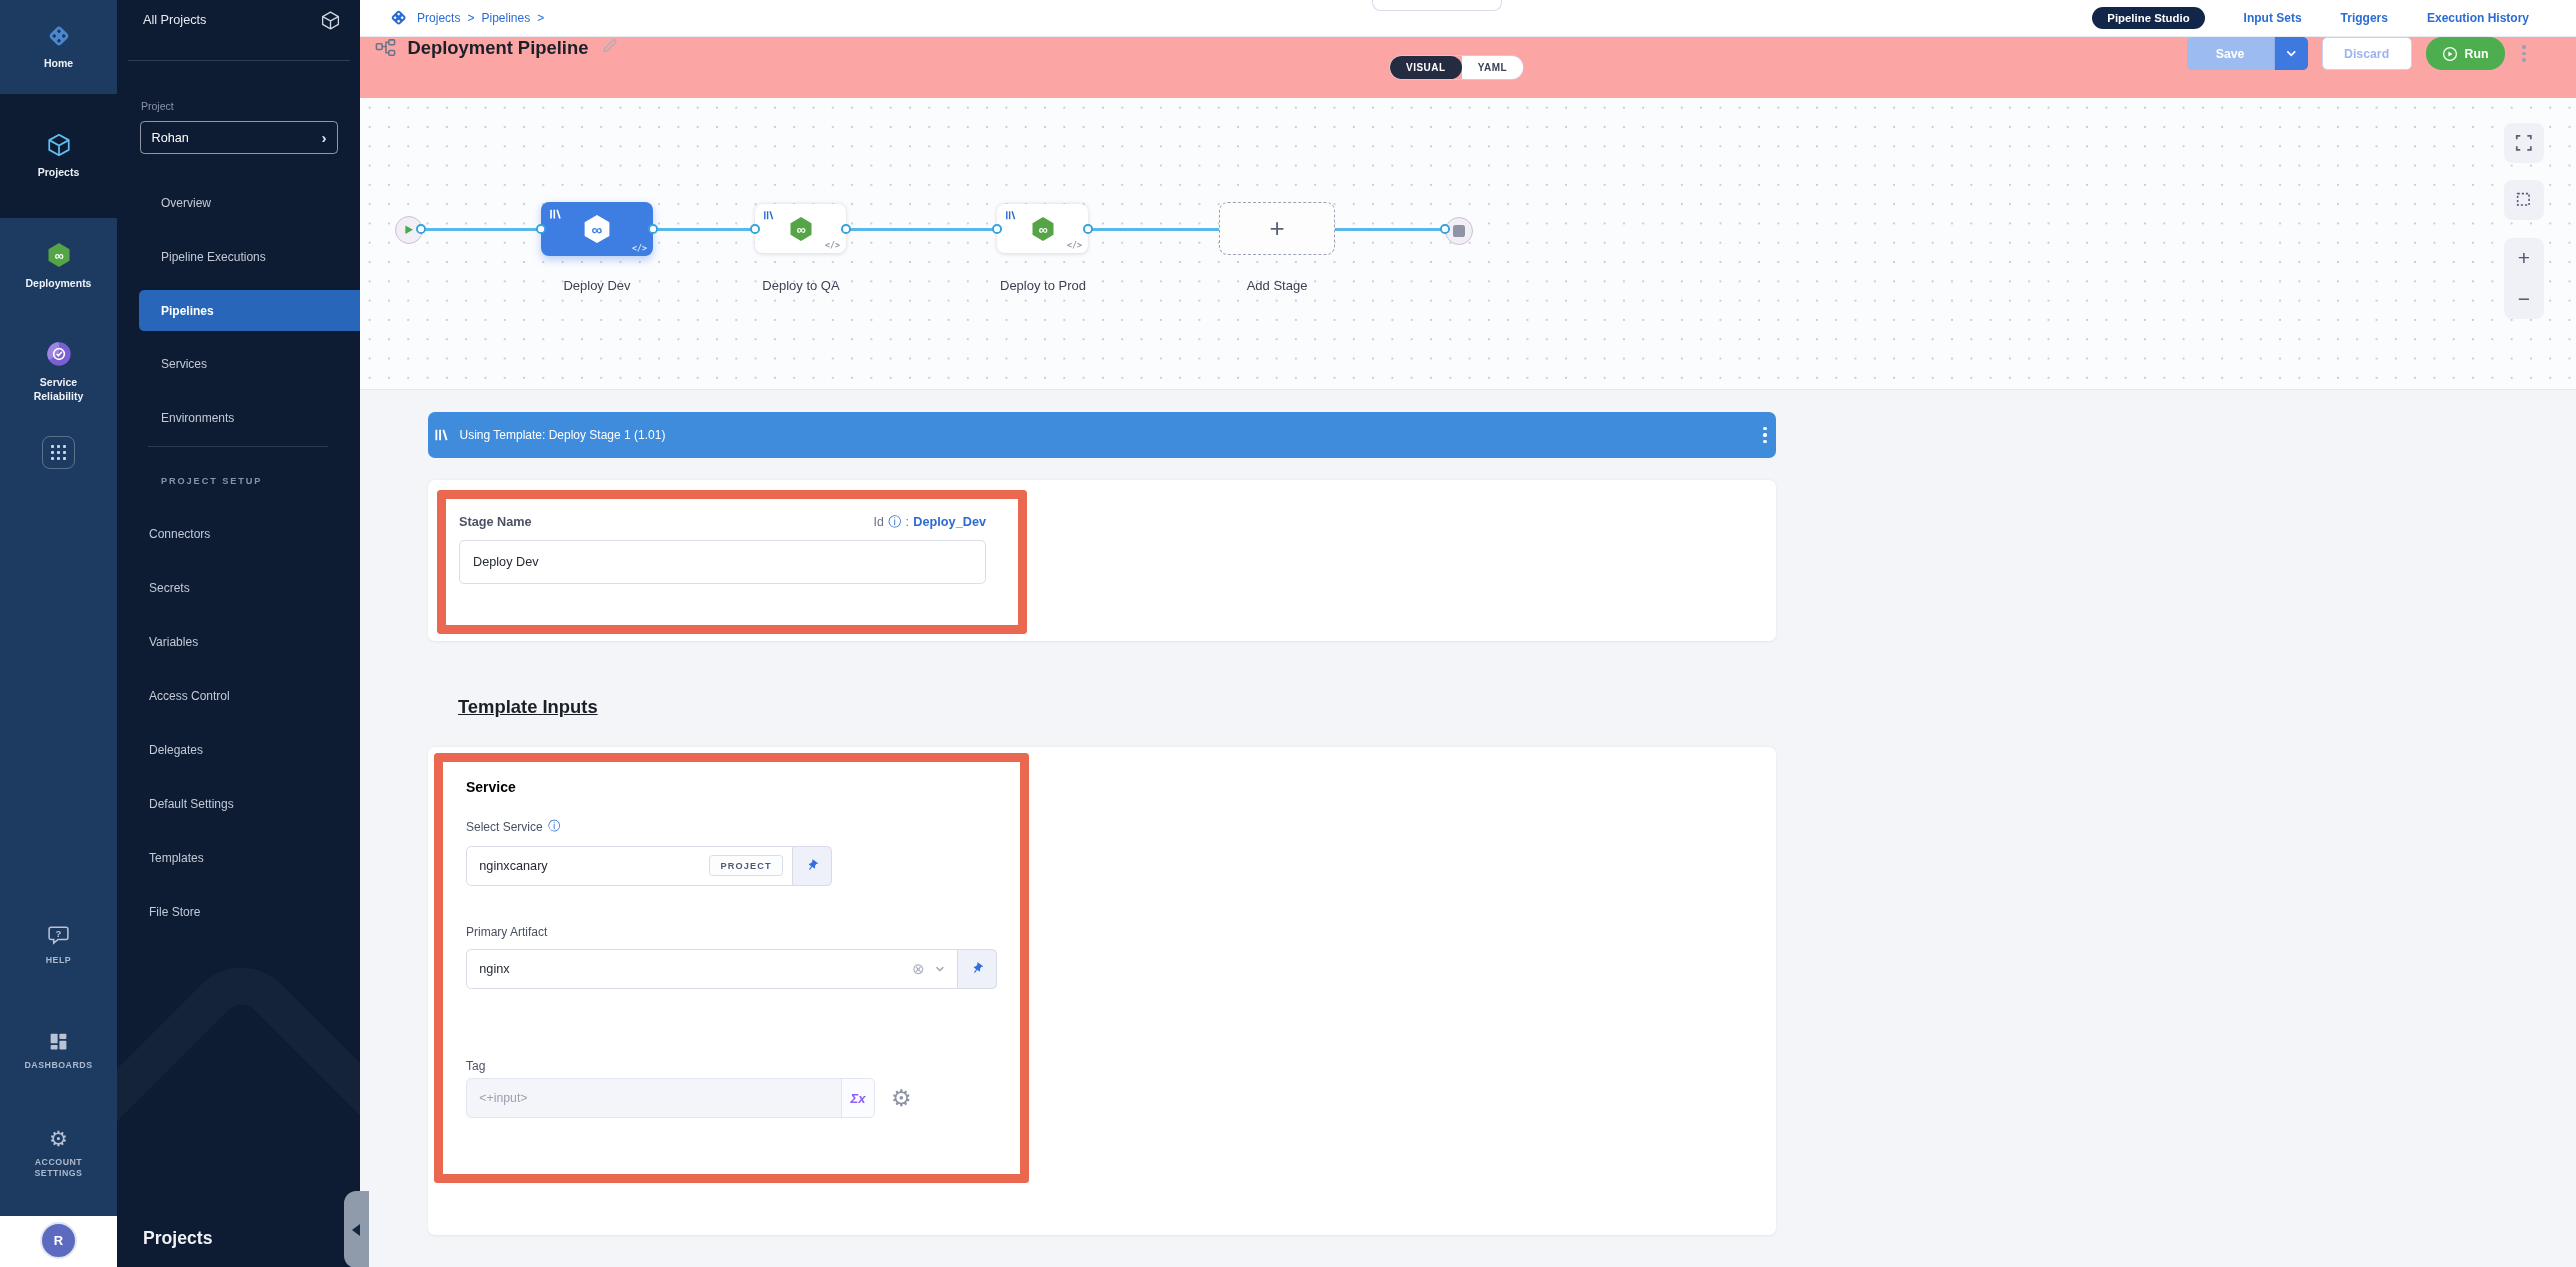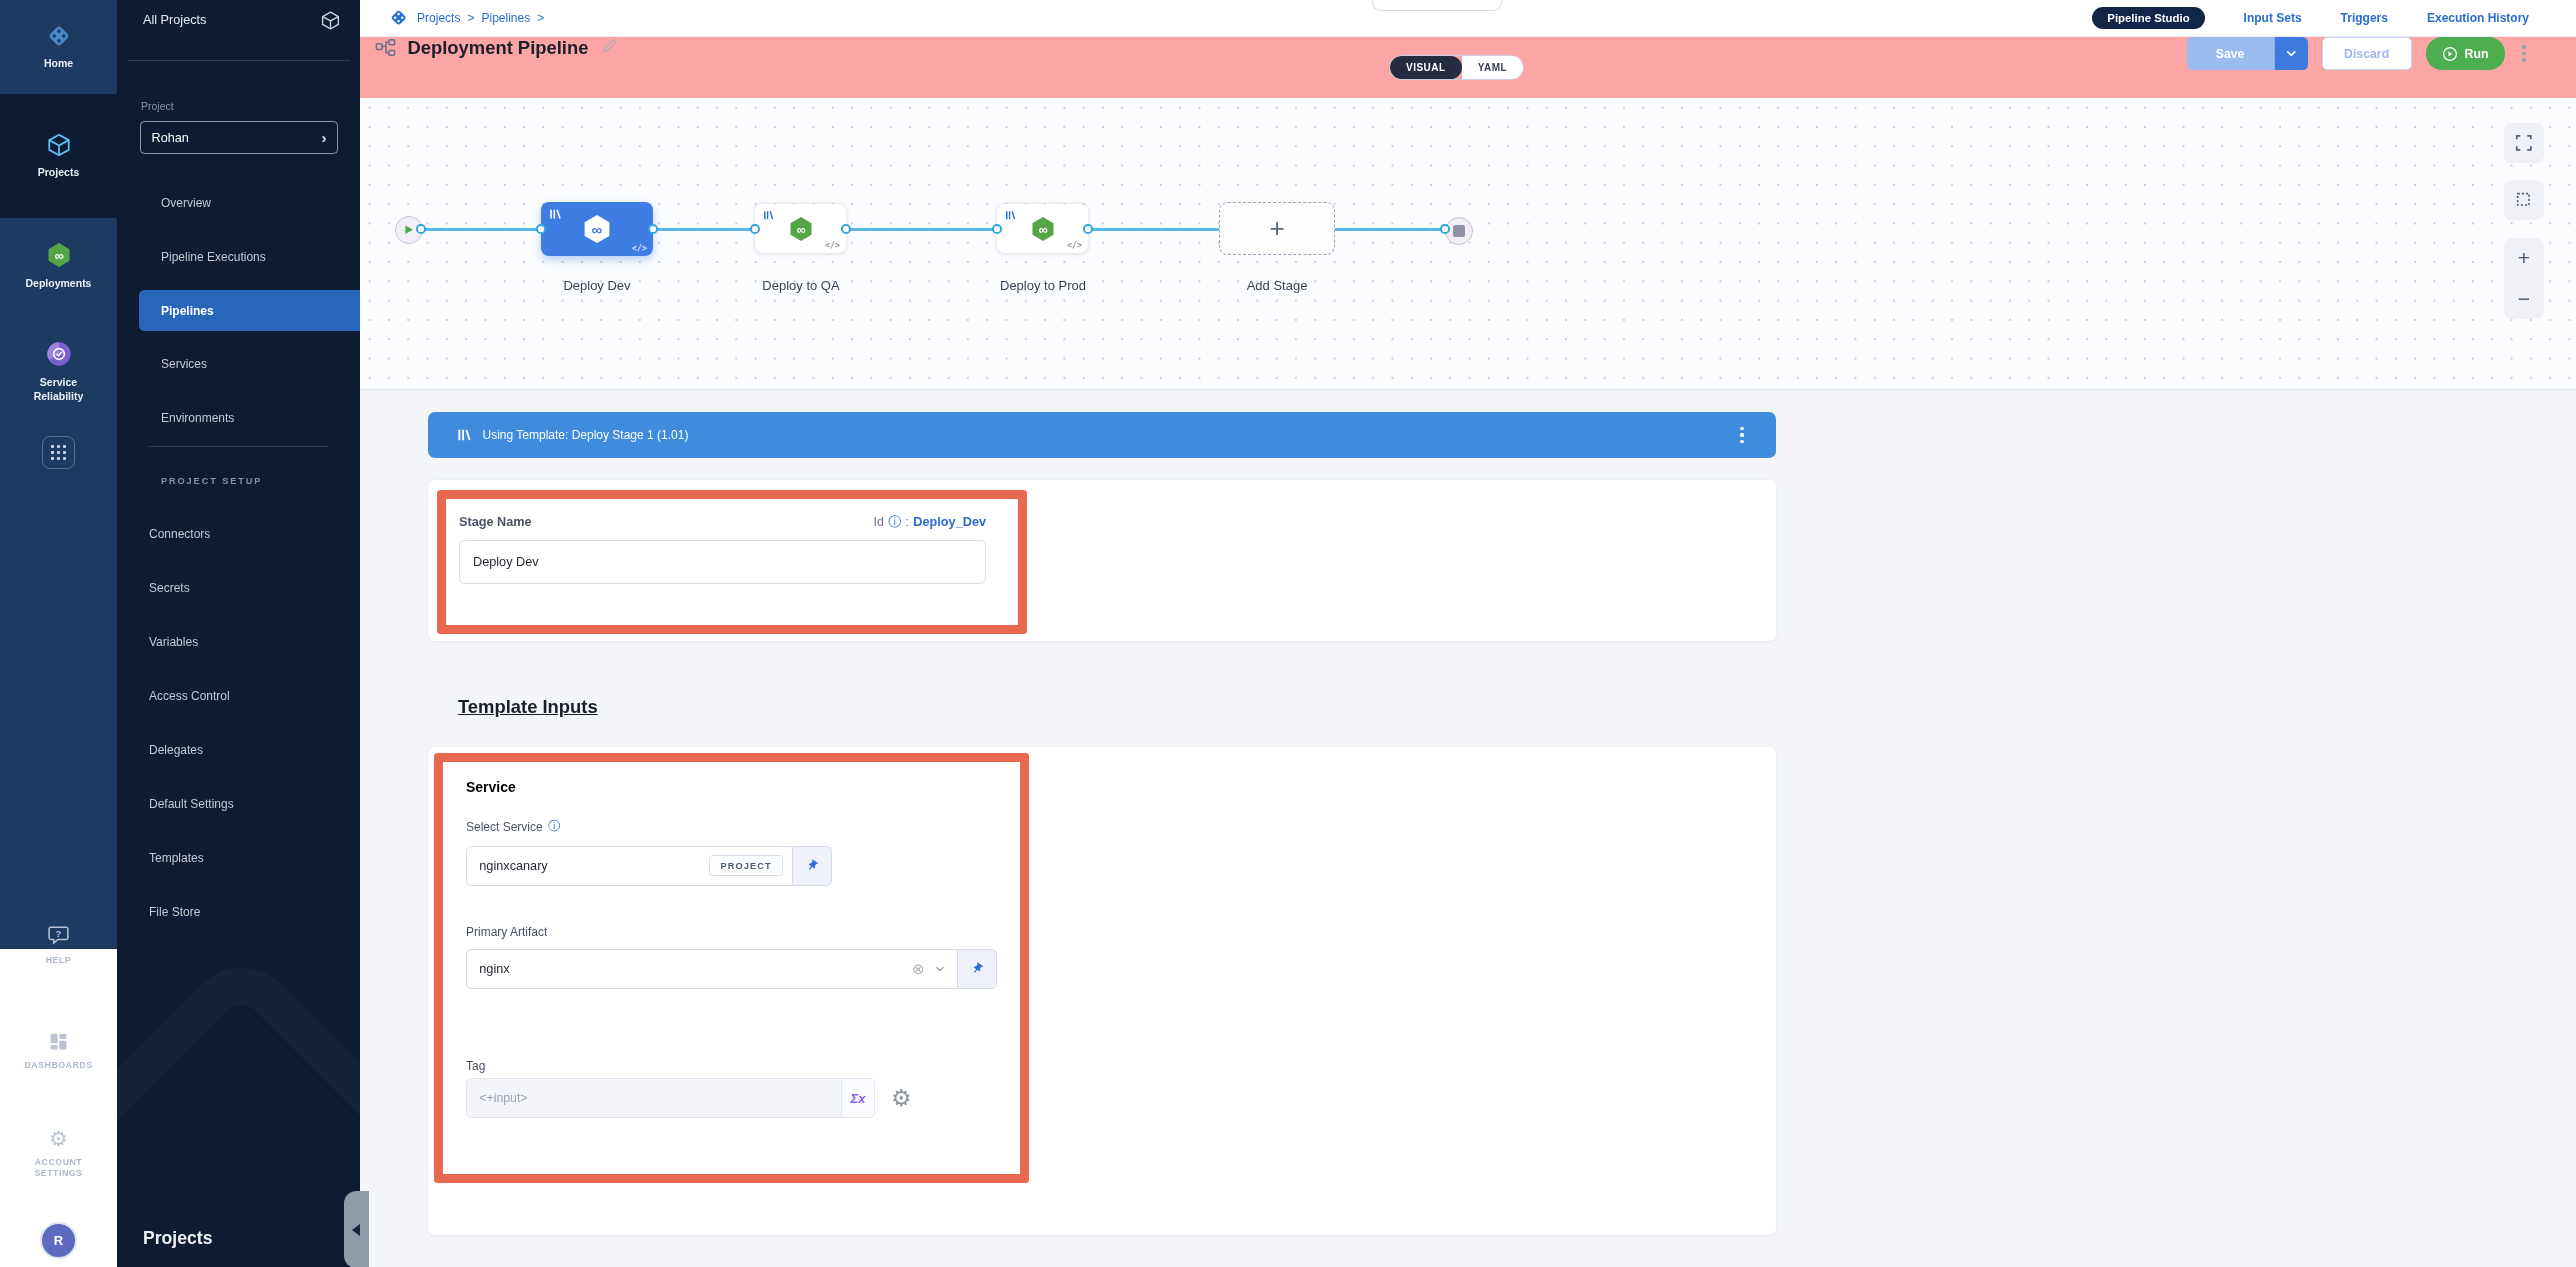--- a/index.html
+++ b/index.html
@@ -3,21 +3,21 @@
 <meta charset="utf-8">
 <style>
   * { margin:0; padding:0; box-sizing:border-box; }
   html,body { width:2576px; height:1268px; }
   body { position:relative; font-family:"Liberation Sans",sans-serif; background:#fff; overflow:hidden; color:#22272f; }
   svg { display:block; }
   button { font-family:inherit; border:none; background:none; cursor:pointer; }
   input { font-family:inherit; outline:none; }
 
   
-  .rail { position:absolute; left:0; top:0; width:117px; height:949px; background:#1d3a61; z-index:3; }
+  .rail { position:absolute; left:0; top:0; width:117px; height:1216px; background:#1d3a61; z-index:3; }
   .rail-mod { position:absolute; left:0; width:117px; display:flex; flex-direction:column; align-items:center; justify-content:center; gap:8px; cursor:pointer; }
   .rail-mod.active { background:#0e1c33; }
   .rail-label { font-size:10.5px; font-weight:700; color:#eef2f8; text-align:center; line-height:1.25; max-width:88px; }
   .rail-bottom-label { font-size:8.8px; font-weight:600; letter-spacing:0.5px; color:#aeb9cc; text-align:center; line-height:1.3; max-width:91px; }
   .grid-btn { position:absolute; left:42px; width:33px; height:33px; border:0.9px solid rgba(255,255,255,.28); border-radius:8px; display:flex; align-items:center; justify-content:center; }
   .grid-dots { display:grid; grid-template-columns:repeat(3,3.5px); grid-gap:2.6px; }
   .grid-dots i { width:3.5px; height:3.5px; background:#cdd6e4; border-radius:0.9px; }
   .avatar { position:absolute; left:40px; width:37px; height:37px; border-radius:50%; background:#5c6bc0; border:2.6px solid #dfe5f2; color:#fff; font-size:13px; font-weight:700; display:flex; align-items:center; justify-content:center; }
   .gear-glyph { font-size:21px; color:#b9c3d4; line-height:1; }
 
@@ -85,21 +85,21 @@
   .node-blue .code-ic { color:#d7e5fb; }
   .node-white .code-ic { color:#8b93a5; }
   .add-node { position:absolute; border:1.8px dashed #9aa2b5; border-radius:8.8px; background:#fdfdfe; display:flex; align-items:center; justify-content:center; font-size:26px; font-weight:300; color:#5b6478; cursor:pointer; }
   .n-label { position:absolute; top:180px; transform:translateX(-50%); font-size:13px; color:#3c4252; white-space:nowrap; }
   .cv-btn { position:absolute; left:2144px; width:40px; height:40px; background:#f0f1f7; border-radius:8px; display:flex; align-items:center; justify-content:center; }
   .cv-zoomgroup { position:absolute; left:2144px; top:140px; width:40px; height:81px; background:#f0f1f7; border-radius:8px; display:flex; flex-direction:column; }
   .cv-zoomgroup button { flex:1; font-size:21px; color:#4f5a72; display:flex; align-items:center; justify-content:center; }
 
   
   .content { position:relative; height:877px; background:#f3f5f9; }
-  .banner { position:absolute; left:68px; top:22px; width:1348px; height:46px; background:#3f8bdc; border-radius:7px; display:flex; align-items:center; gap:10.5px; padding:0 29px; }
+  .banner { position:absolute; left:68px; top:22px; width:1348px; height:46px; background:#3f8bdc; border-radius:7px; display:flex; align-items:center; gap:10.5px; padding:0 6px; }
   .banner-text { color:#fff; font-size:12px; }
   .banner .kebab { margin-left:auto; }
   .card { position:absolute; left:68px; width:1348px; background:#fff; border-radius:7px; box-shadow:0 0.9px 2.6px rgba(40,50,80,.08); }
   .stage-card { top:90px; height:161px; padding:33px 0 0 31px; }
   .sc-row { width:527px; display:flex; align-items:center; justify-content:space-between; }
   .f-label { font-size:12.7px; font-weight:600; color:#4c5264; }
   .id-line { display:flex; align-items:center; gap:4.4px; font-size:12.3px; color:#6b7286; }
   .id-line .info-glyph { color:#2b6cd4; font-size:13px; }
   .id-val { color:#2b6cd4; font-weight:600; font-size:12.7px; cursor:pointer; }
   .t-input { display:block; margin-top:8.8px; width:527px; height:44px; border:0.9px solid #dadce8; border-radius:5.3px; padding:0 13px; font-size:12.7px; color:#262a33; background:#fff; }

